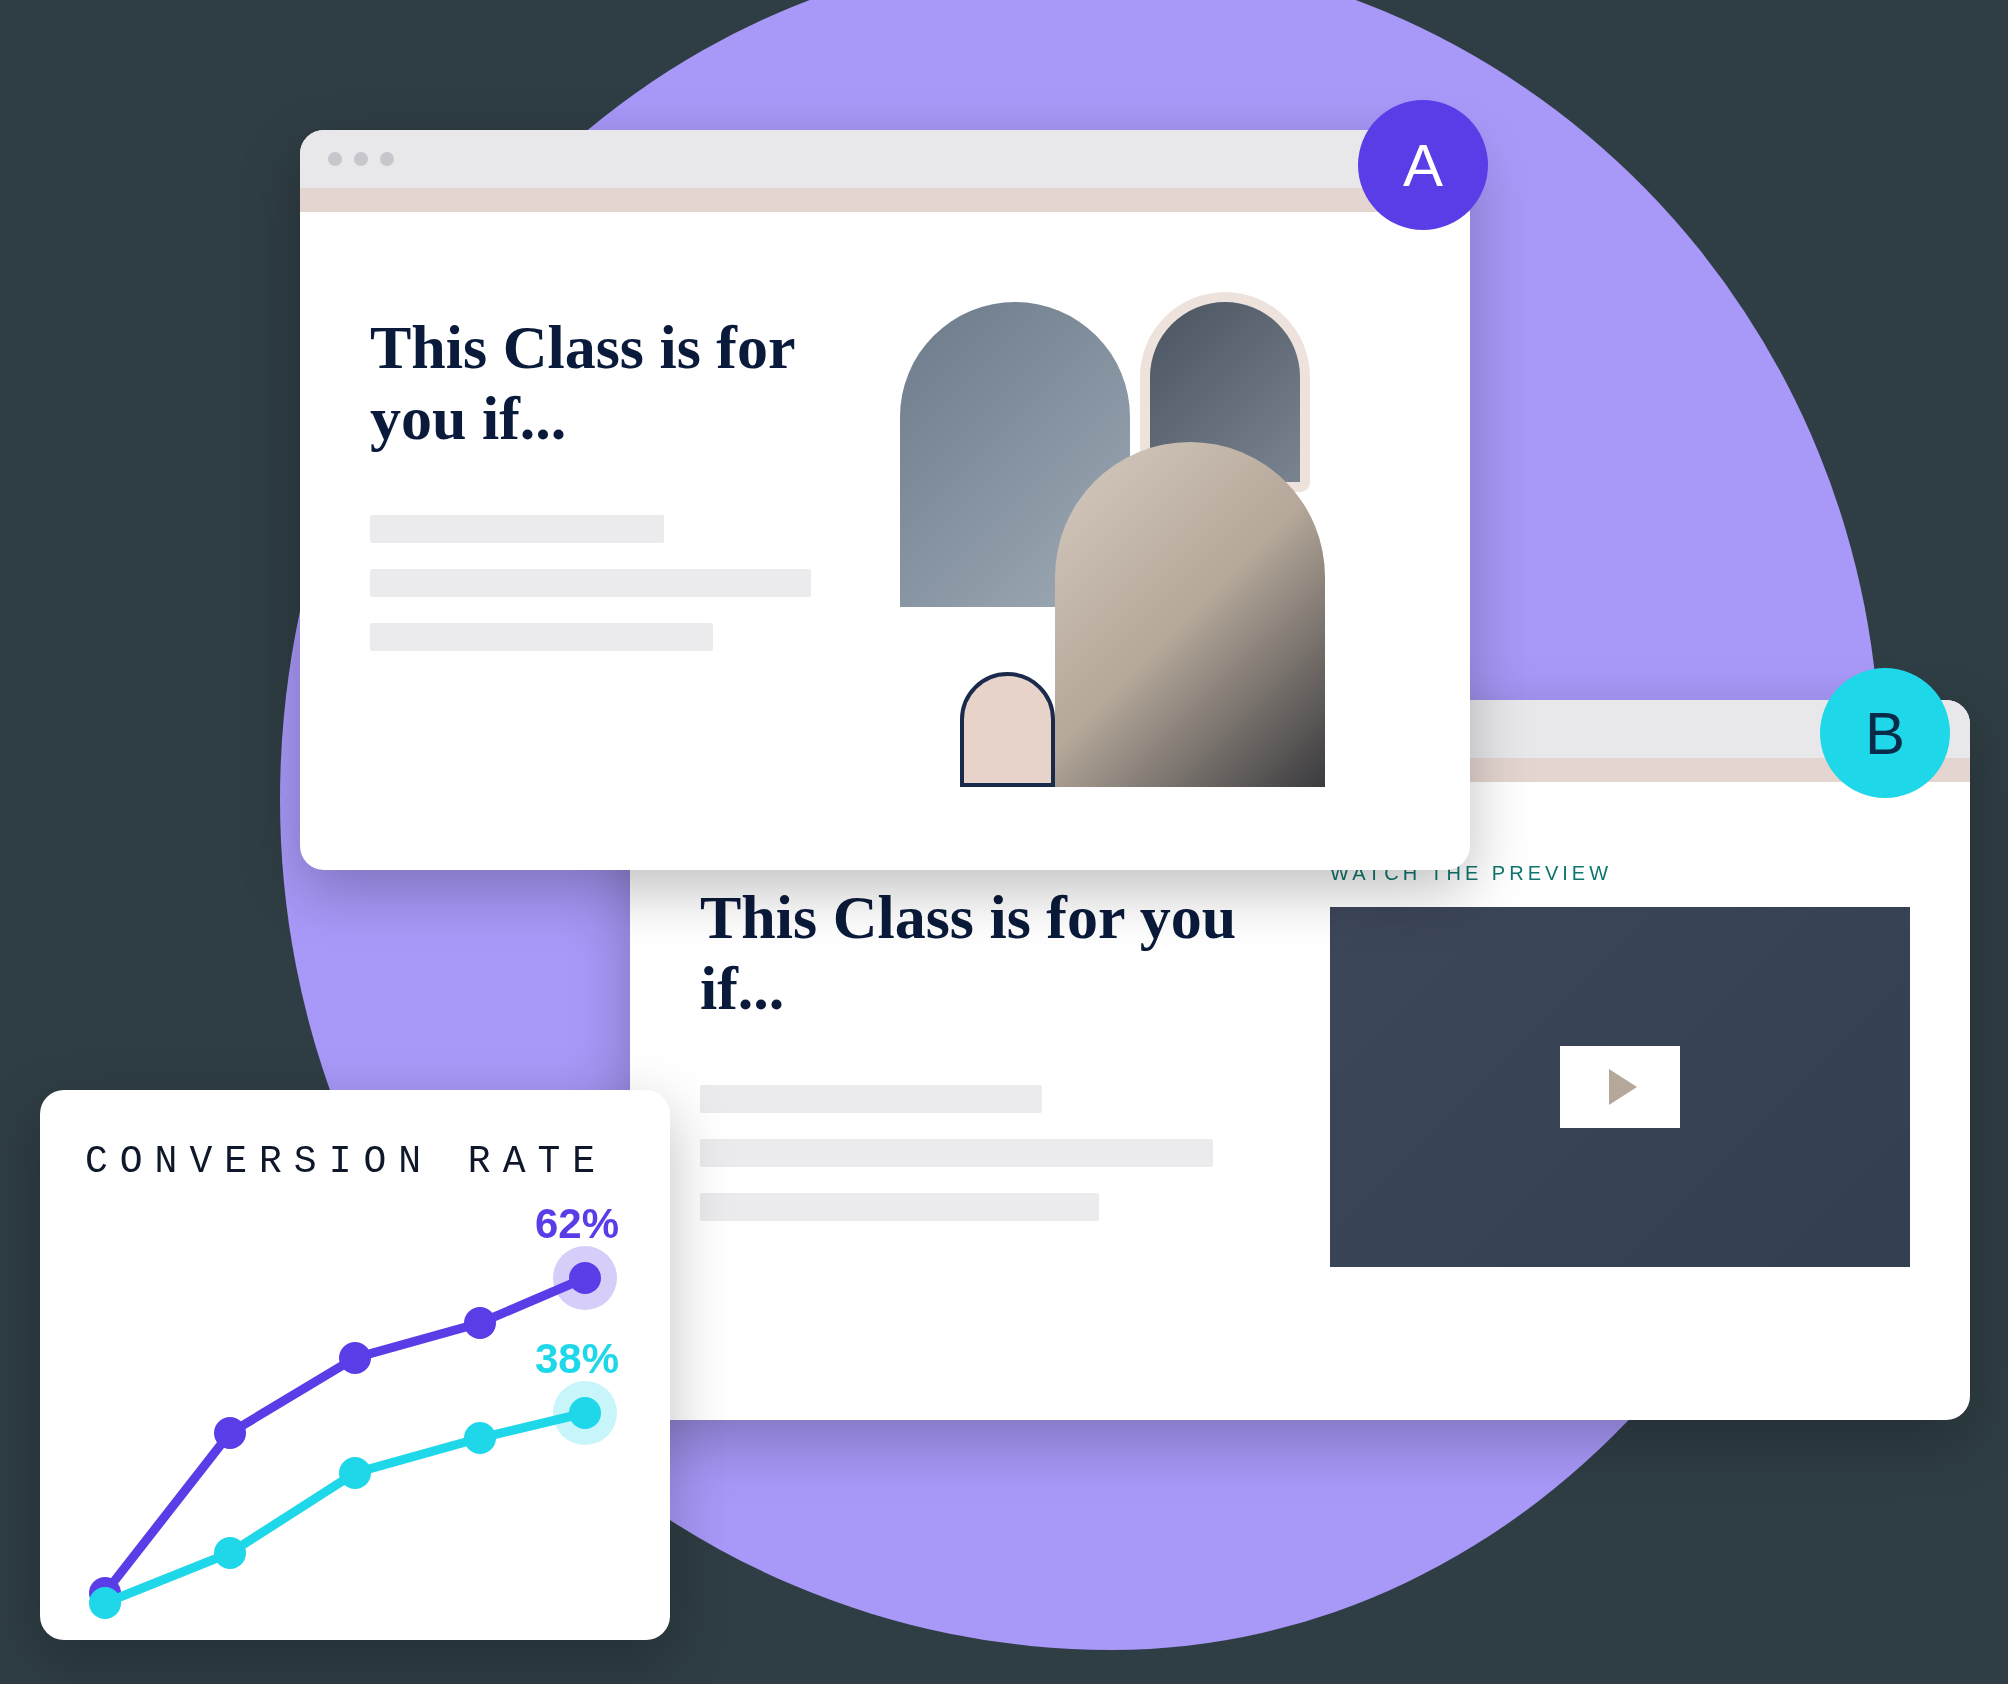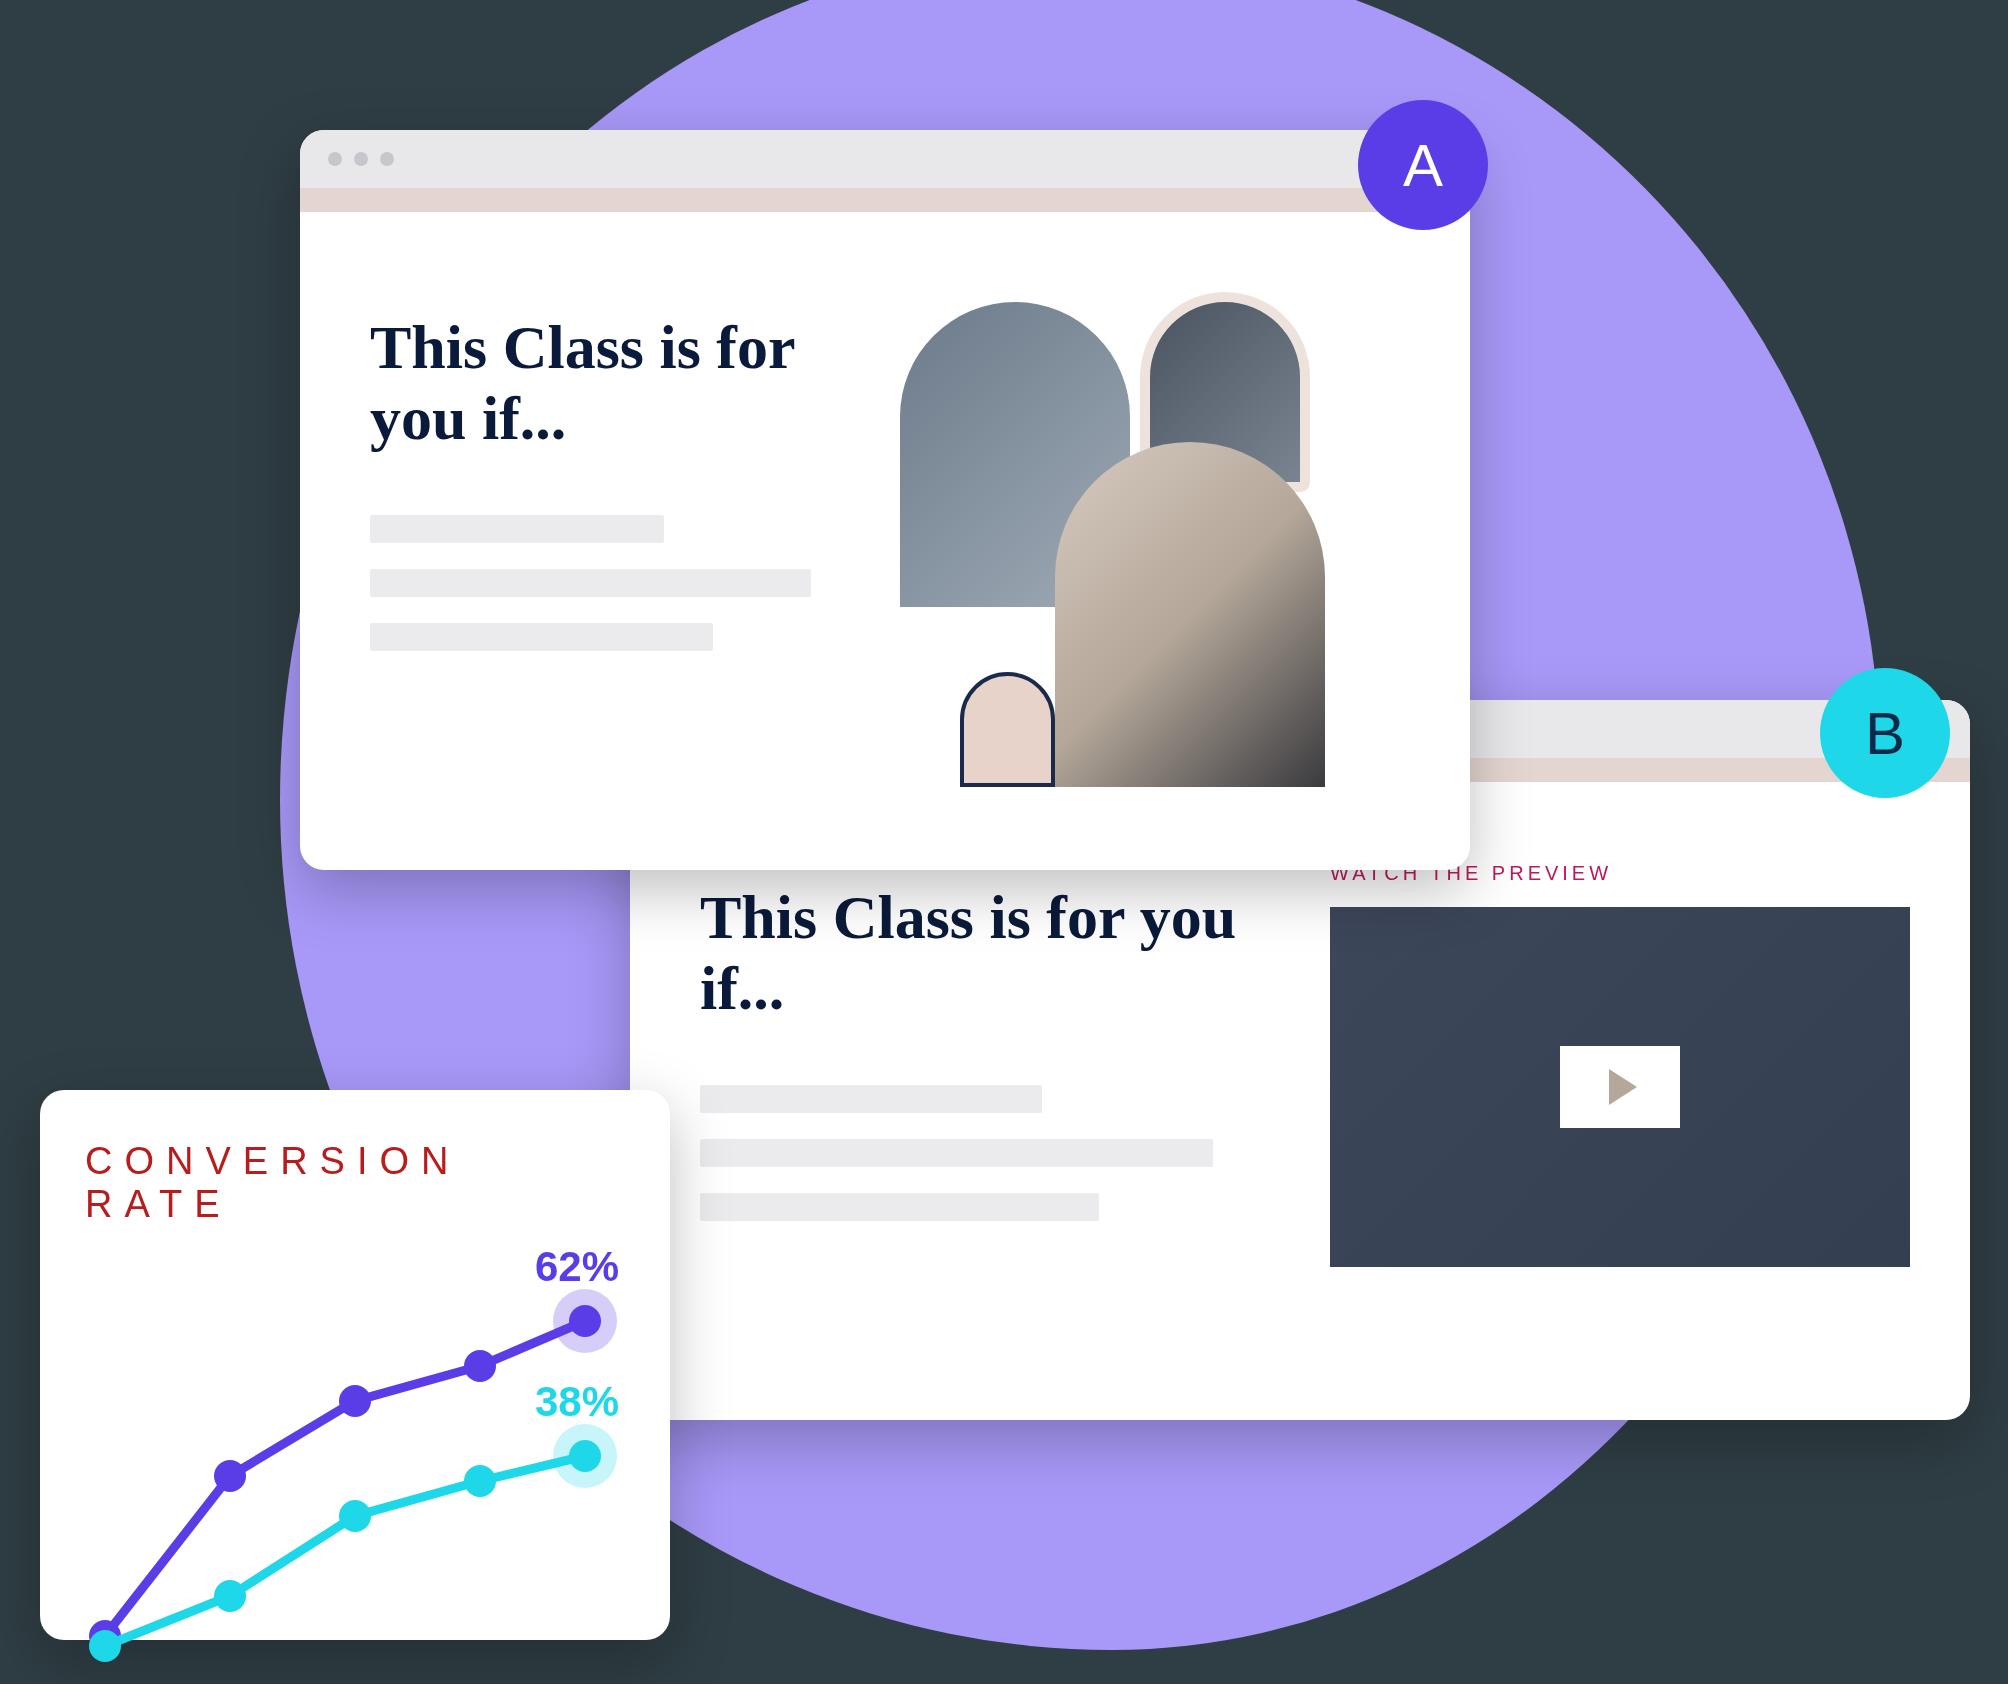--- a/index.html
+++ b/index.html
@@ -160,21 +160,21 @@
       margin-bottom: 60px;
       font-weight: 700;
     }
     .var-b-video {
       width: 580px;
     }
     .video-label {
       font-family: -apple-system, Helvetica, Arial, sans-serif;
       font-size: 20px;
       letter-spacing: 4px;
-      color: #be185d;
+      color: #0f766e;
       margin-bottom: 22px;
     }
     .video-thumb {
       width: 580px;
       height: 360px;
       background: linear-gradient(rgba(40,50,70,0.75), rgba(40,50,70,0.75)), linear-gradient(135deg, #7a8494 0%, #5a6474 100%);
       position: relative;
     }
     .play-box {
       position: absolute;
@@ -231,24 +231,24 @@
       left: 40px;
       width: 630px;
       height: 550px;
       background: #fff;
       border-radius: 24px;
       box-shadow: 0 20px 60px rgba(0,0,0,0.25);
       z-index: 5;
       padding: 50px 45px 40px 45px;
     }
     .conv-title {
-      font-family: Liberation Sans, sans-serif;
+      font-family: Liberation Mono, monospace;
       font-size: 38px;
       letter-spacing: 12px;
-      color: #b91c1c;
+      color: #0f172a;
       font-weight: 400;
     }
 
     .chart-svg {
       margin-top: 20px;
       width: 540px;
       height: 420px;
     }
     .series-line { fill: none; stroke-width: 9; }
     .series-a { stroke: #5b3de8; }

